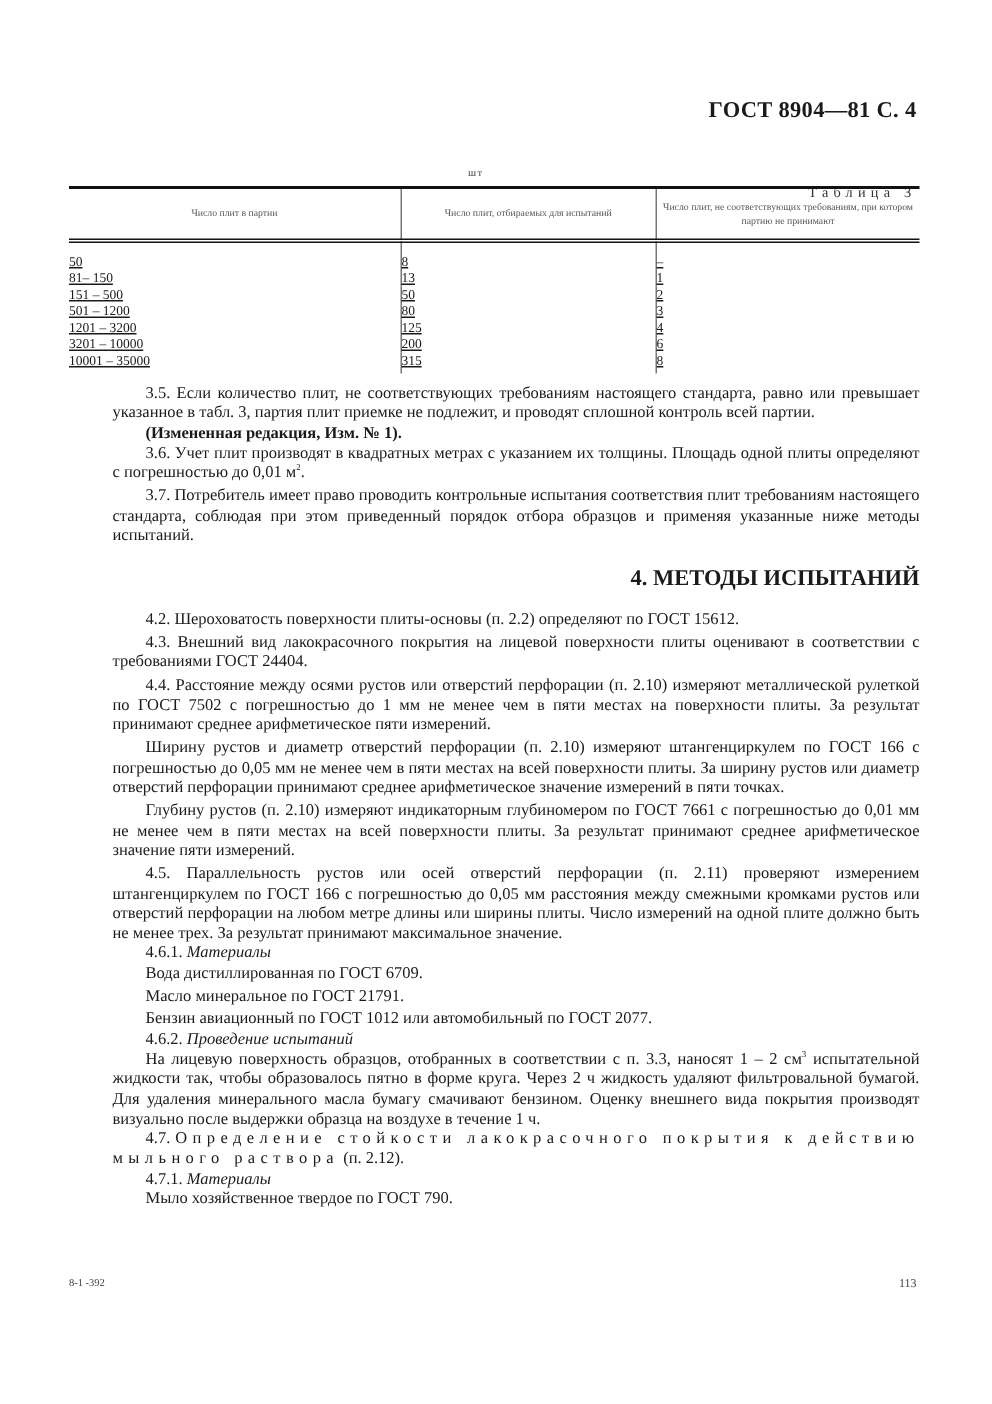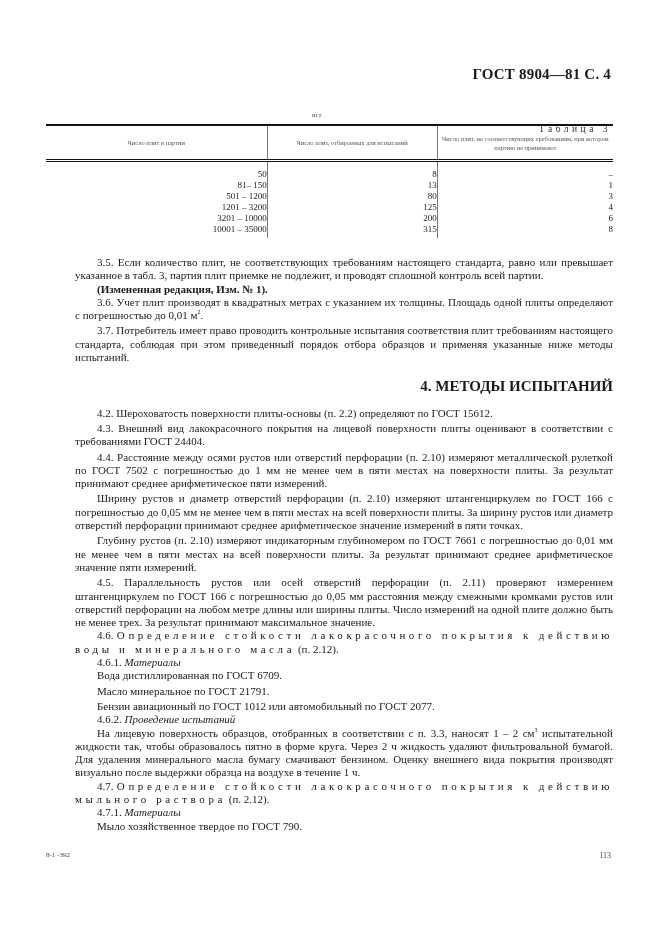--- a/index.html
+++ b/index.html
@@ -6,21 +6,21 @@
   body { width: 661px; height: 936px; position: relative; overflow: hidden;
          font-family: "Liberation Serif", "DejaVu Serif", serif; color: #1a1a1a; }
   .page-header { position: absolute; top: 66px; right: 50px; font-weight: bold; font-size: 15px; letter-spacing: 0.2px; }
   .table-caption { position: absolute; top: 98px; right: 50px; font-size: 9.5px; letter-spacing: 3.5px; color: #333; margin-top: 26px; }
   .unit-label { position: absolute; top: 111px; left: 312px; font-size: 7px; letter-spacing: 1px; color: #444; }
   .tbl { position: absolute; top: 124px; left: 46px; width: 567px; border-collapse: collapse; }
   .tbl .hdr-row { border-top: 2px solid #111; }
   .tbl th { font-weight: normal; font-size: 6.5px; color: #555; height: 33px; vertical-align: middle; text-align: center; line-height: 9px; padding: 0 4px; }
   .tbl th + th, .tbl td + td { border-left: 1px solid #777; }
   .tbl thead { border-bottom: 3px double #111; }
-  .tbl td { font-size: 9px; text-align: right; padding: 0; height: 11px; line-height: 11px; }
+  .tbl td { font-size: 9px; text-align: left; padding: 0; height: 11px; line-height: 11px; text-decoration: underline; }
   .tbl tbody tr:first-child td { padding-top: 7px; }
   .tbl tbody tr:last-child td { padding-bottom: 3px; }
   .content { position: absolute; top: 236px; left: 75px; width: 538px; font-size: 11px; line-height: 13.3px; text-align: justify; margin-top: 20px; }
   .p { margin: 0; text-indent: 22px; }
   .gap { margin-top: 2px; }
   .bold { font-weight: bold; }
   .ital { font-style: italic; }
   .section-title { text-align: right; font-weight: bold; font-size: 15px; margin: 16px 0 13px 0; text-indent: 0; }
   .spaced { letter-spacing: 3.6px; }
   .footer-left { position: absolute; top: 851px; left: 46px; font-size: 7px; color: #444; }
@@ -47,20 +47,25 @@
         <td>50</td>
         <td>8</td>
         <td>–</td>
       </tr>
     <tr>
         <td>81– 150</td>
         <td>13</td>
         <td>1</td>
       </tr>
     <tr>
+        <td>151 – 500</td>
+        <td>50</td>
+        <td>2</td>
+      </tr>
+    <tr>
         <td>501 – 1200</td>
         <td>80</td>
         <td>3</td>
       </tr>
     <tr>
         <td>1201 – 3200</td>
         <td>125</td>
         <td>4</td>
       </tr>
     <tr>
@@ -83,21 +88,20 @@
   <p class="p gap">3.7. Потребитель имеет право проводить контрольные испытания соответствия плит требованиям настоящего стандарта, соблюдая при этом приведенный порядок отбора образцов и применяя указанные ниже методы испытаний.</p>
 
   <div class="section-title">4. МЕТОДЫ ИСПЫТАНИЙ</div>
 
   <p class="p gap">4.2. Шероховатость поверхности плиты-основы (п. 2.2) определяют по ГОСТ 15612.</p>
   <p class="p gap">4.3. Внешний вид лакокрасочного покрытия на лицевой поверхности плиты оценивают в соответствии с требованиями ГОСТ 24404.</p>
   <p class="p gap">4.4. Расстояние между осями рустов или отверстий перфорации (п. 2.10) измеряют металлической рулеткой по ГОСТ 7502 с погрешностью до 1 мм не менее чем в пяти местах на поверхности плиты. За результат принимают среднее арифметическое пяти измерений.</p>
   <p class="p gap">Ширину рустов и диаметр отверстий перфорации (п. 2.10) измеряют штангенциркулем по ГОСТ 166 с погрешностью до 0,05 мм не менее чем в пяти местах на всей поверхности плиты. За ширину рустов или диаметр отверстий перфорации принимают среднее арифметическое значение измерений в пяти точках.</p>
   <p class="p gap">Глубину рустов (п. 2.10) измеряют индикаторным глубиномером по ГОСТ 7661 с погрешностью до 0,01 мм не менее чем в пяти местах на всей поверхности плиты. За результат принимают среднее арифметическое значение пяти измерений.</p>
   <p class="p gap">4.5. Параллельность рустов или осей отверстий перфорации (п. 2.11) проверяют измерением штангенциркулем по ГОСТ 166 с погрешностью до 0,05 мм расстояния между смежными кромками рустов или отверстий перфорации на любом метре длины или ширины плиты. Число измерений на одной плите должно быть не менее трех. За результат принимают максимальное значение.</p>
-  <p class="p"><span>4.6.</span> <span class="spaced">Определение стойкости лакокрасочного покрытия к действию воды и минерального масла</span> <span>(п. 2.12).</span></p>
   <p class="p"><span>4.6.1.</span> <span class="ital">Материалы</span></p>
   <p class="p">Вода дистиллированная по ГОСТ 6709.</p>
   <p class="p gap">Масло минеральное по ГОСТ 21791.</p>
   <p class="p gap">Бензин авиационный по ГОСТ 1012 или автомобильный по ГОСТ 2077.</p>
   <p class="p"><span>4.6.2.</span> <span class="ital">Проведение испытаний</span></p>
   <p class="p"><span>На лицевую поверхность образцов, отобранных в соответствии с п. 3.3, наносят 1 – 2 см</span><sup>3</sup><span> испытательной жидкости так, чтобы образовалось пятно в форме круга. Через 2 ч жидкость удаляют фильтровальной бумагой. Для удаления минерального масла бумагу смачивают бензином. Оценку внешнего вида покрытия производят визуально после выдержки образца на воздухе в течение 1 ч.</span></p>
   <p class="p"><span>4.7.</span> <span class="spaced">Определение стойкости лакокрасочного покрытия к действию мыльного раствора</span> <span>(п. 2.12).</span></p>
   <p class="p"><span>4.7.1.</span> <span class="ital">Материалы</span></p>
   <p class="p">Мыло хозяйственное твердое по ГОСТ 790.</p>
 </div>

